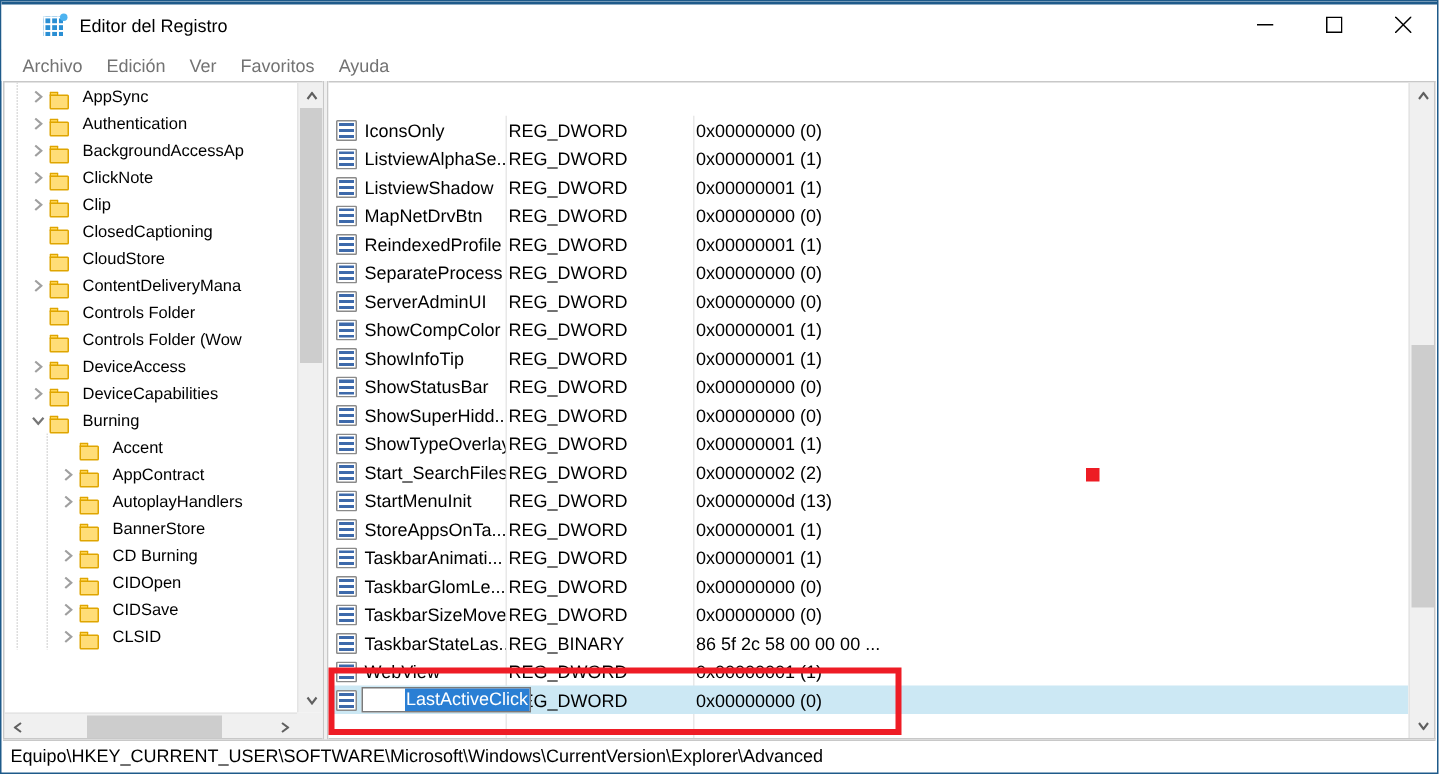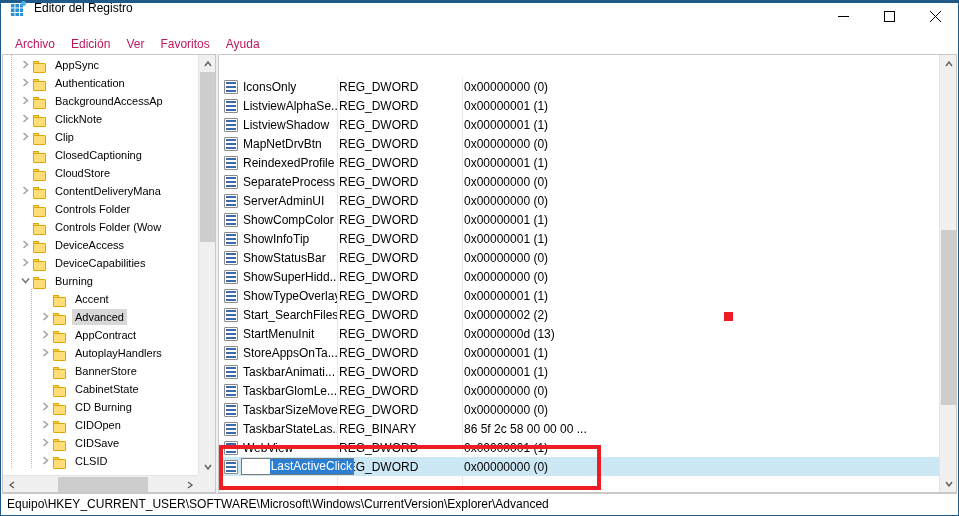--- a/index.html
+++ b/index.html
@@ -8,21 +8,21 @@
     font-family:"Liberation Sans", sans-serif;
     font-size:12px;color:#000;background:#ffffff;
   }
   .window{
     position:relative;width:959px;height:516px;
     border:1px solid #1e5a8a;box-sizing:border-box;background:#fff;
   }
   
   .titlebar{
     position:relative;height:32px;background:#ffffff;
-    display:flex;
+    display:flex;align-items:center;padding-left:19px;
   }
   .titlebar-accent{
     position:absolute;left:0;top:0;width:100%;height:2px;background:#1e5a8a;
   }
   .app-icon{
     width:16px;height:16px;margin-left:9px;margin-right:8px;position:relative;flex:0 0 auto;
   }
   .app-icon .grid{
     position:absolute;left:0;top:2px;width:13px;height:13px;
     background:#2a8fd4;
@@ -38,21 +38,21 @@
   .win-btn{
     width:46px;height:31px;display:flex;align-items:center;justify-content:center;
     font-size:12px;color:#000;background:transparent;border:0;
   }
   .win-btn svg{display:block;}
   
   .menubar{
     height:21px;display:flex;align-items:center;padding-left:6px;
     background:#fff;font-size:12px;
   }
-  .menu-item{padding:2px 8px;color:#be185d;white-space:nowrap;}
+  .menu-item{padding:2px 8px;color:#737373;white-space:nowrap;}
   
   .panes{
     position:absolute;left:1px;top:53px;right:1px;bottom:22px;
     display:flex;background:#fff;
   }
   .tree-pane{
     position:relative;width:213px;flex:0 0 213px;
     border:1px solid #c8c8c8;border-right:0;box-sizing:border-box;background:#fff;
     overflow:hidden;
   }
@@ -377,35 +377,20 @@
             <div class="tree-guide" style="left: 8px;"></div>
             <div class="tree-guide" style="left: 28px;"></div>
             <div style="width: 34px; flex: 0 0 34px; height: 18px;"></div>
             <div class="tw-chevron"></div>
             <div class="tw-folder">
               <div class="tab"></div>
               <div class="body"></div>
             </div>
             <div class="tw-label">Accent</div>
           </div>
-          <div class="tree-row selected">
-            <div class="tree-guide" style="left: 8px;"></div>
-            <div class="tree-guide" style="left: 28px;"></div>
-            <div style="width: 34px; flex: 0 0 34px; height: 18px;"></div>
-            <div class="tw-chevron">
-              <svg width="7" height="9" viewBox="0 0 7 9">
-                <polyline points="1.5,1 5.5,4.5 1.5,8" fill="none" stroke="#a0a0a0" stroke-width="1.5"></polyline>
-              </svg>
-            </div>
-            <div class="tw-folder">
-              <div class="tab"></div>
-              <div class="body"></div>
-            </div>
-            <div class="tw-label">Advanced</div>
-          </div>
           <div class="tree-row">
             <div class="tree-guide" style="left: 8px;"></div>
             <div class="tree-guide" style="left: 28px;"></div>
             <div style="width: 34px; flex: 0 0 34px; height: 18px;"></div>
             <div class="tw-chevron">
               <svg width="7" height="9" viewBox="0 0 7 9">
                 <polyline points="1.5,1 5.5,4.5 1.5,8" fill="none" stroke="#a0a0a0" stroke-width="1.5"></polyline>
               </svg>
             </div>
             <div class="tw-folder">
@@ -432,31 +417,20 @@
           <div class="tree-row">
             <div class="tree-guide" style="left: 8px;"></div>
             <div class="tree-guide" style="left: 28px;"></div>
             <div style="width: 34px; flex: 0 0 34px; height: 18px;"></div>
             <div class="tw-chevron"></div>
             <div class="tw-folder">
               <div class="tab"></div>
               <div class="body"></div>
             </div>
             <div class="tw-label">BannerStore</div>
-          </div>
-          <div class="tree-row">
-            <div class="tree-guide" style="left: 8px;"></div>
-            <div class="tree-guide" style="left: 28px;"></div>
-            <div style="width: 34px; flex: 0 0 34px; height: 18px;"></div>
-            <div class="tw-chevron"></div>
-            <div class="tw-folder">
-              <div class="tab"></div>
-              <div class="body"></div>
-            </div>
-            <div class="tw-label">CabinetState</div>
           </div>
           <div class="tree-row">
             <div class="tree-guide" style="left: 8px;"></div>
             <div class="tree-guide" style="left: 28px;"></div>
             <div style="width: 34px; flex: 0 0 34px; height: 18px;"></div>
             <div class="tw-chevron">
               <svg width="7" height="9" viewBox="0 0 7 9">
                 <polyline points="1.5,1 5.5,4.5 1.5,8" fill="none" stroke="#a0a0a0" stroke-width="1.5"></polyline>
               </svg>
             </div>

